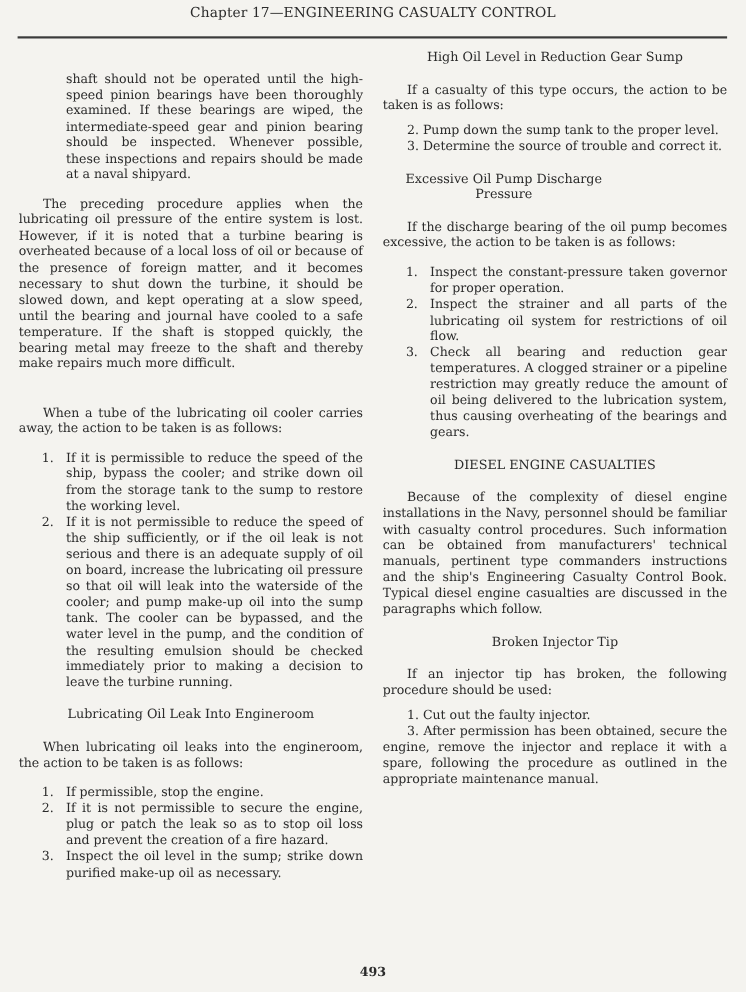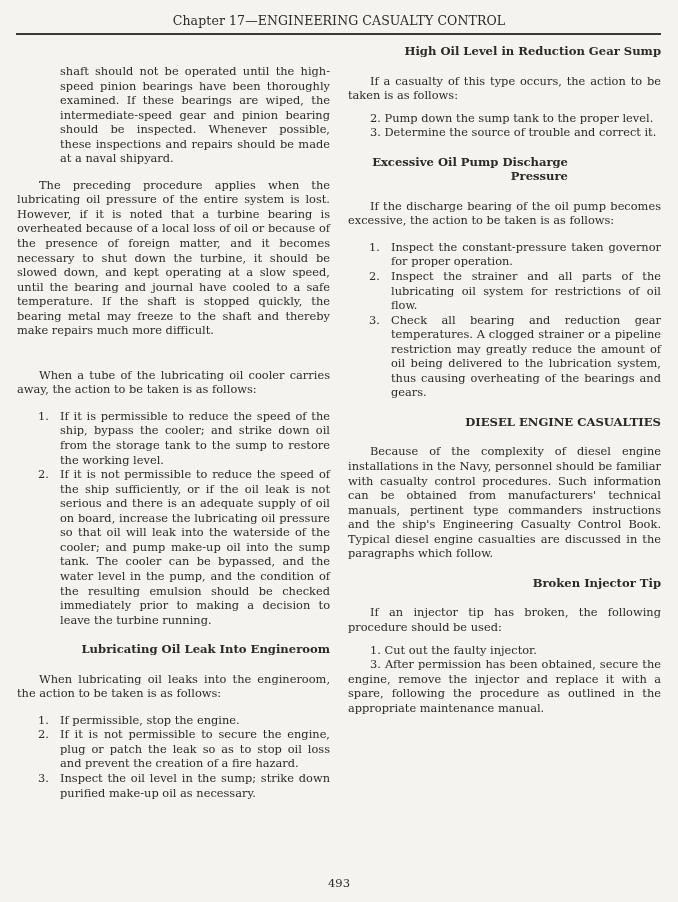--- a/index.html
+++ b/index.html
@@ -4,47 +4,47 @@
 <style>
   html, body { margin: 0; padding: 0; }
   body {
     width: 678px; height: 902px; overflow: hidden;
     background: #f4f3ef;
     font-family: "DejaVu Serif", "Liberation Serif", serif;
     color: #2a2a2a;
     position: relative;
   }
   .header {
-    position: absolute; top: 13px; left: 0; width: 678px;
+    position: absolute; top: 3px; left: 0; width: 678px;
     text-align: center; font-size: 12.5px; letter-spacing: 0.1px;
   }
   .rule {
     position: absolute; top: 33px; left: 16px; width: 645px; height: 2px;
     background: #3a3a3a;
   }
   .col {
     position: absolute; top: 44px; width: 313px;
     font-size: 11.4px; line-height: 14.55px;
     text-align: justify; hyphens: none;
   }
   .col.left { left: 17px; margin-top: 20px; }
   .col.right { left: 348px; width: 313px; }
   p { margin: 0; }
   .indent { text-indent: 22px; }
   .cont { padding-left: 43px; }
-  .heading { margin: 0; font-weight: bold; font-size: 11.6px; text-align: right; }
+  .heading { margin: 0; font-weight: normal; font-size: 11.6px; text-align: center; }
   .gap-s { height: 8px; }
   .gap-m { height: 12px; }
   .gap-l { height: 15px; }
   ol.hang { list-style: none; margin: 0; padding: 0 0 0 43px; }
   ol.hang li { position: relative; }
   ol.hang li .num { position: absolute; left: -22px; }
   .page-num {
     position: absolute; top: 876px; left: 0; width: 678px; text-align: center;
-    font-size: 11.5px; font-weight: normal;
+    font-size: 11.5px; font-weight: bold;
   }
 </style>
 </head>
 <body>
 
 <div class="header">Chapter 17—ENGINEERING CASUALTY CONTROL</div>
 <div class="rule"></div>
 
 <div class="col left">
   <p class="cont">shaft should not be operated until the high-speed pinion bearings have been thoroughly examined. If these bearings are wiped, the intermediate-speed gear and pinion bearing should be inspected. Whenever possible, these inspections and repairs should be made at a naval shipyard.</p>

